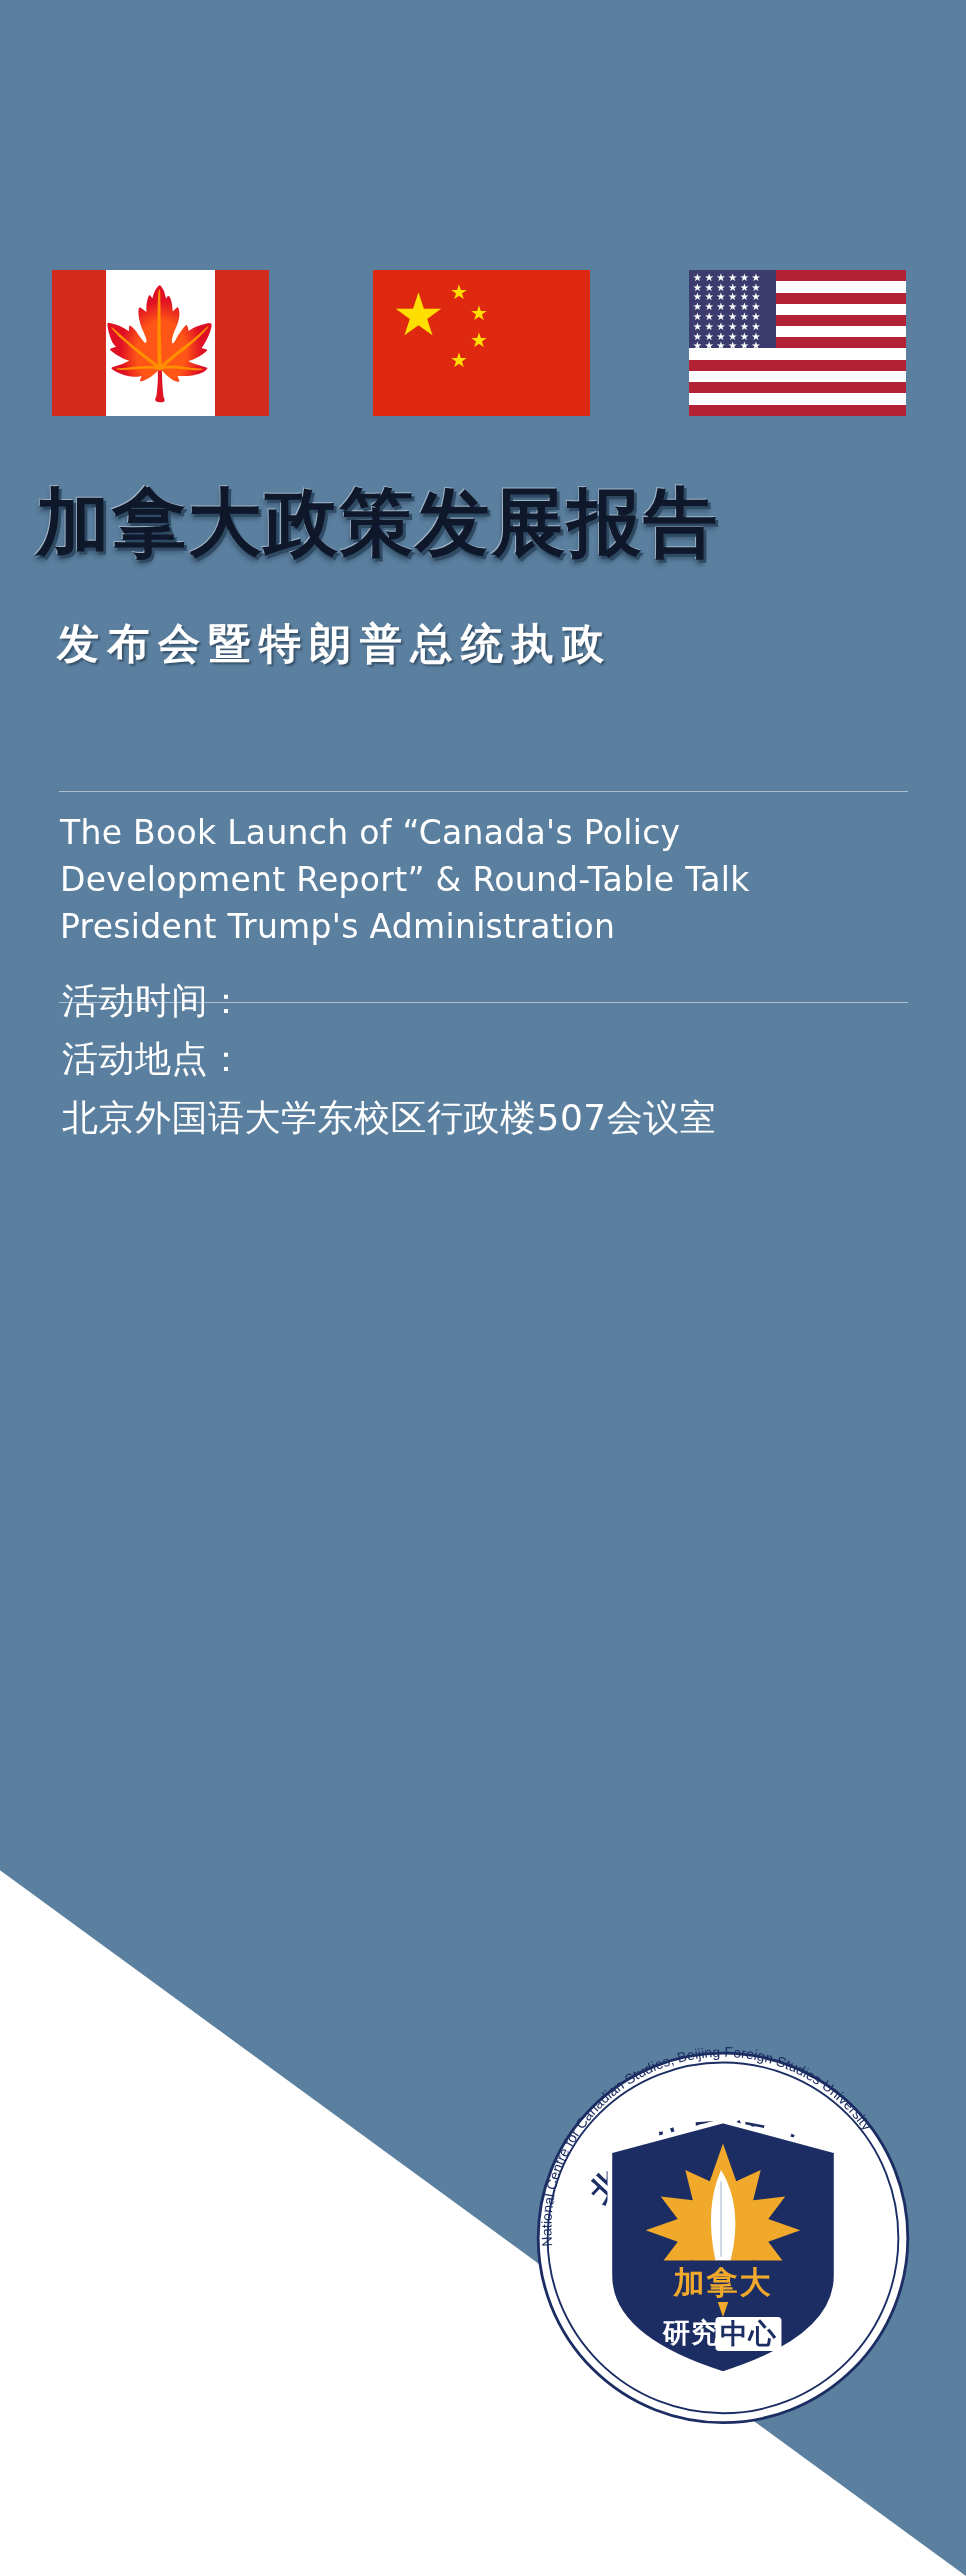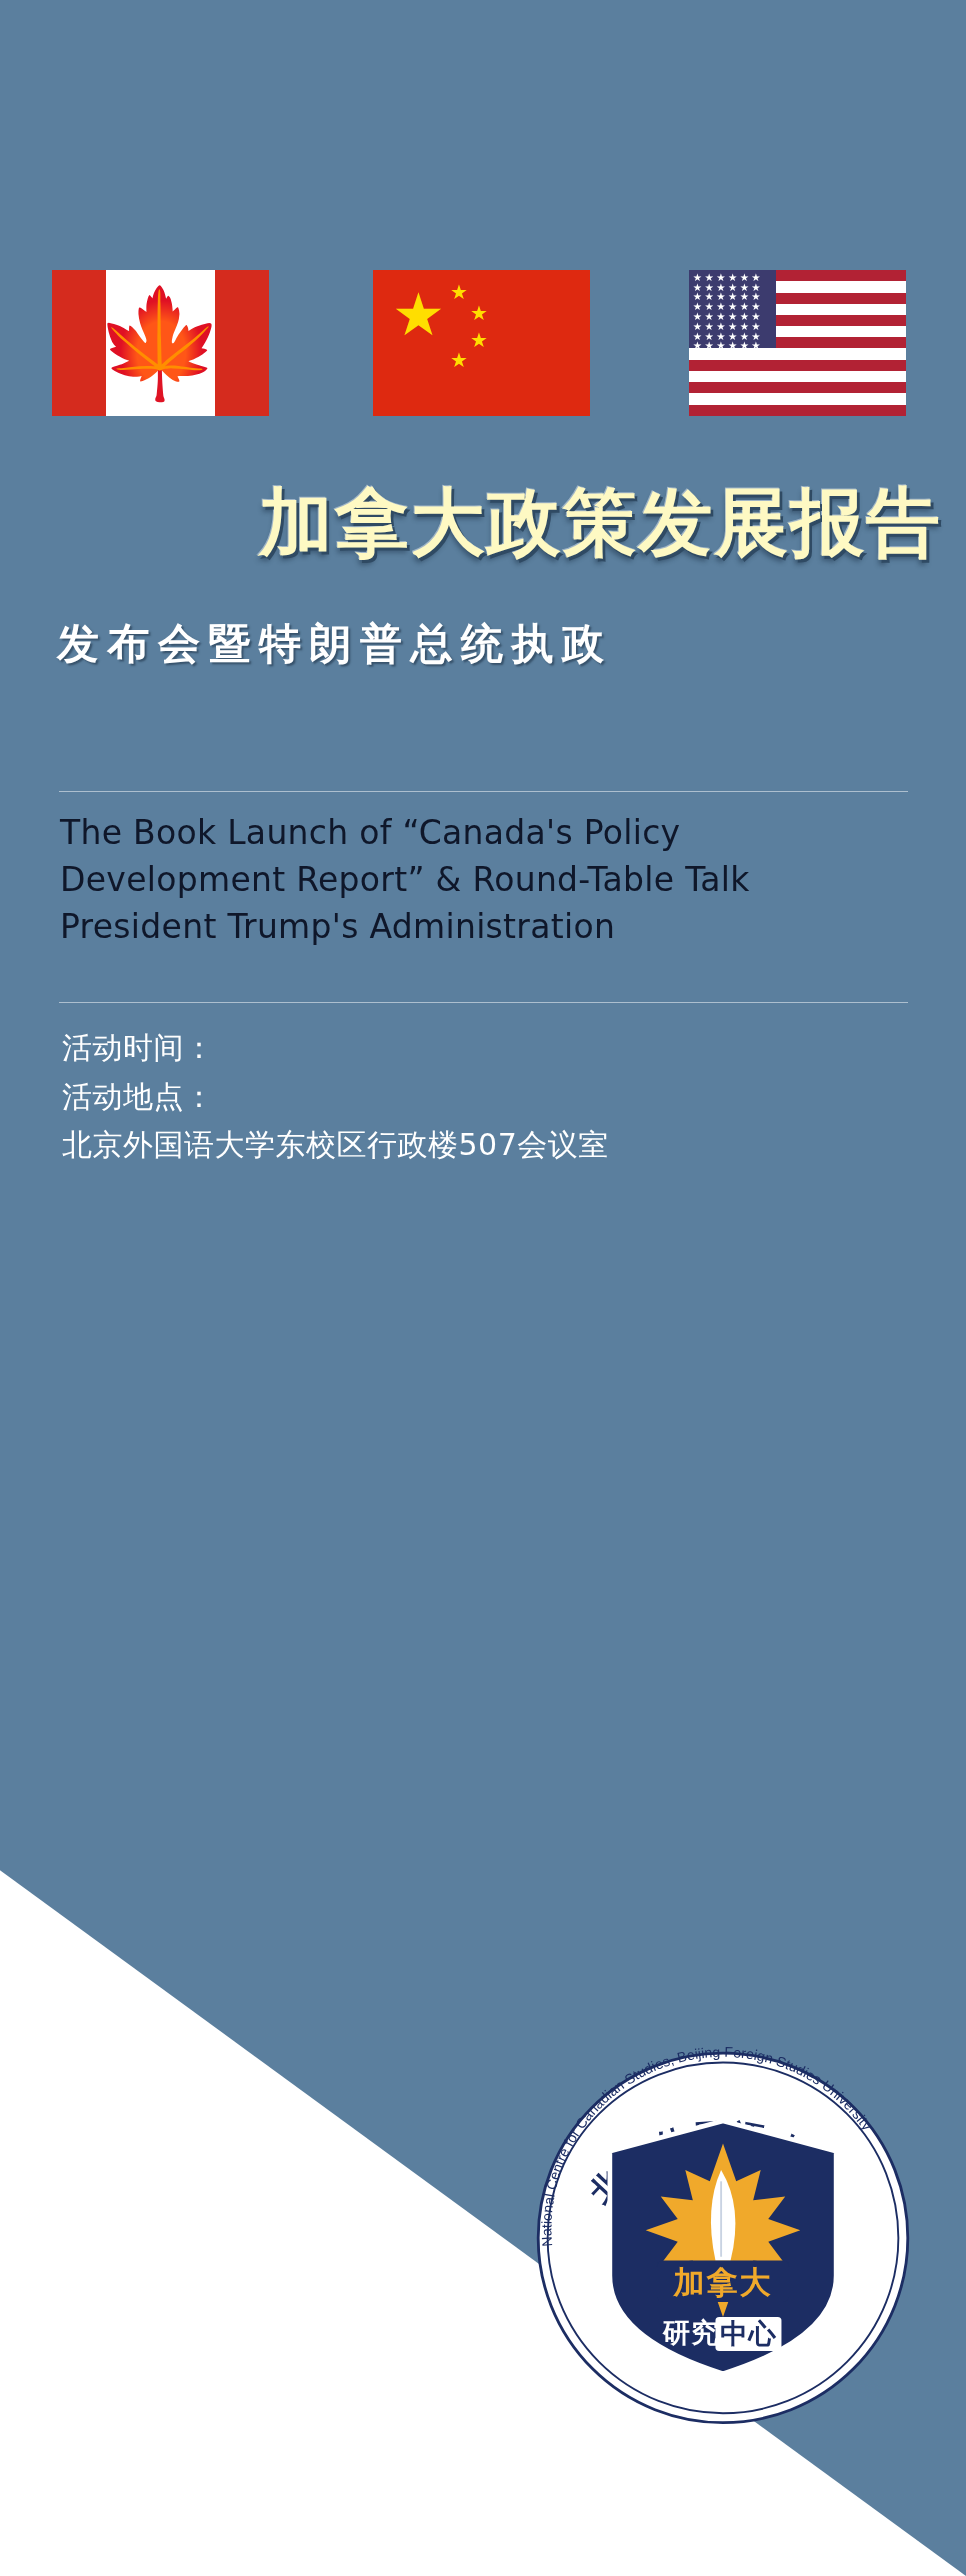--- a/index.html
+++ b/index.html
@@ -106,27 +106,26 @@
     position: absolute;
     top: 483px;
     left: 36px;
     width: 906px;
     z-index: 3;
     font-family: "DejaVu Sans", "Liberation Sans", sans-serif;
     font-weight: bold;
     font-size: 74px;
     line-height: 1.06;
     letter-spacing: 1.9px;
-    color: #fef9c3;
+    color: #0f172a;
     text-shadow:
        2.8px 2.8px 0 #2f4a63,
       -0.9px -0.9px 0 #9fb4c6,
        0 4.7px 5.7px rgba(20,40,60,.45);
     white-space: nowrap;
-    text-align: right;
   }
   .subhead-cn {
     position: absolute;
     top: 618px;
     left: 57px;
     width: 868px;
     z-index: 3;
     font-family: Liberation Mono, monospace;
     font-weight: bold;
     font-size: 42px;
@@ -148,31 +147,31 @@
 
   .headline-en {
     position: absolute;
     top: 810px;
     left: 60px;
     width: 849px;
     z-index: 3;
     font-family: "DejaVu Sans", "Liberation Sans", sans-serif;
     font-size: 33px;
     line-height: 1.42;
-    color: #0f172a;
+    color: #ffffff;
     letter-spacing: 0.3px;
   }
   .event-info {
     position: absolute;
-    top: 1024px;
+    top: 972px;
     left: 62px;
     width: 868px;
     z-index: 3;
     font-family: "DejaVu Sans", "Liberation Sans", sans-serif;
-    font-size: 30px;
+    font-size: 36px;
     line-height: 1.62;
     color: #ffffff;
     letter-spacing: 0.5px;
   }
   
   .emblem {
     position: absolute;
     right: 45px;
     bottom: 142px;
     width: 396px;

